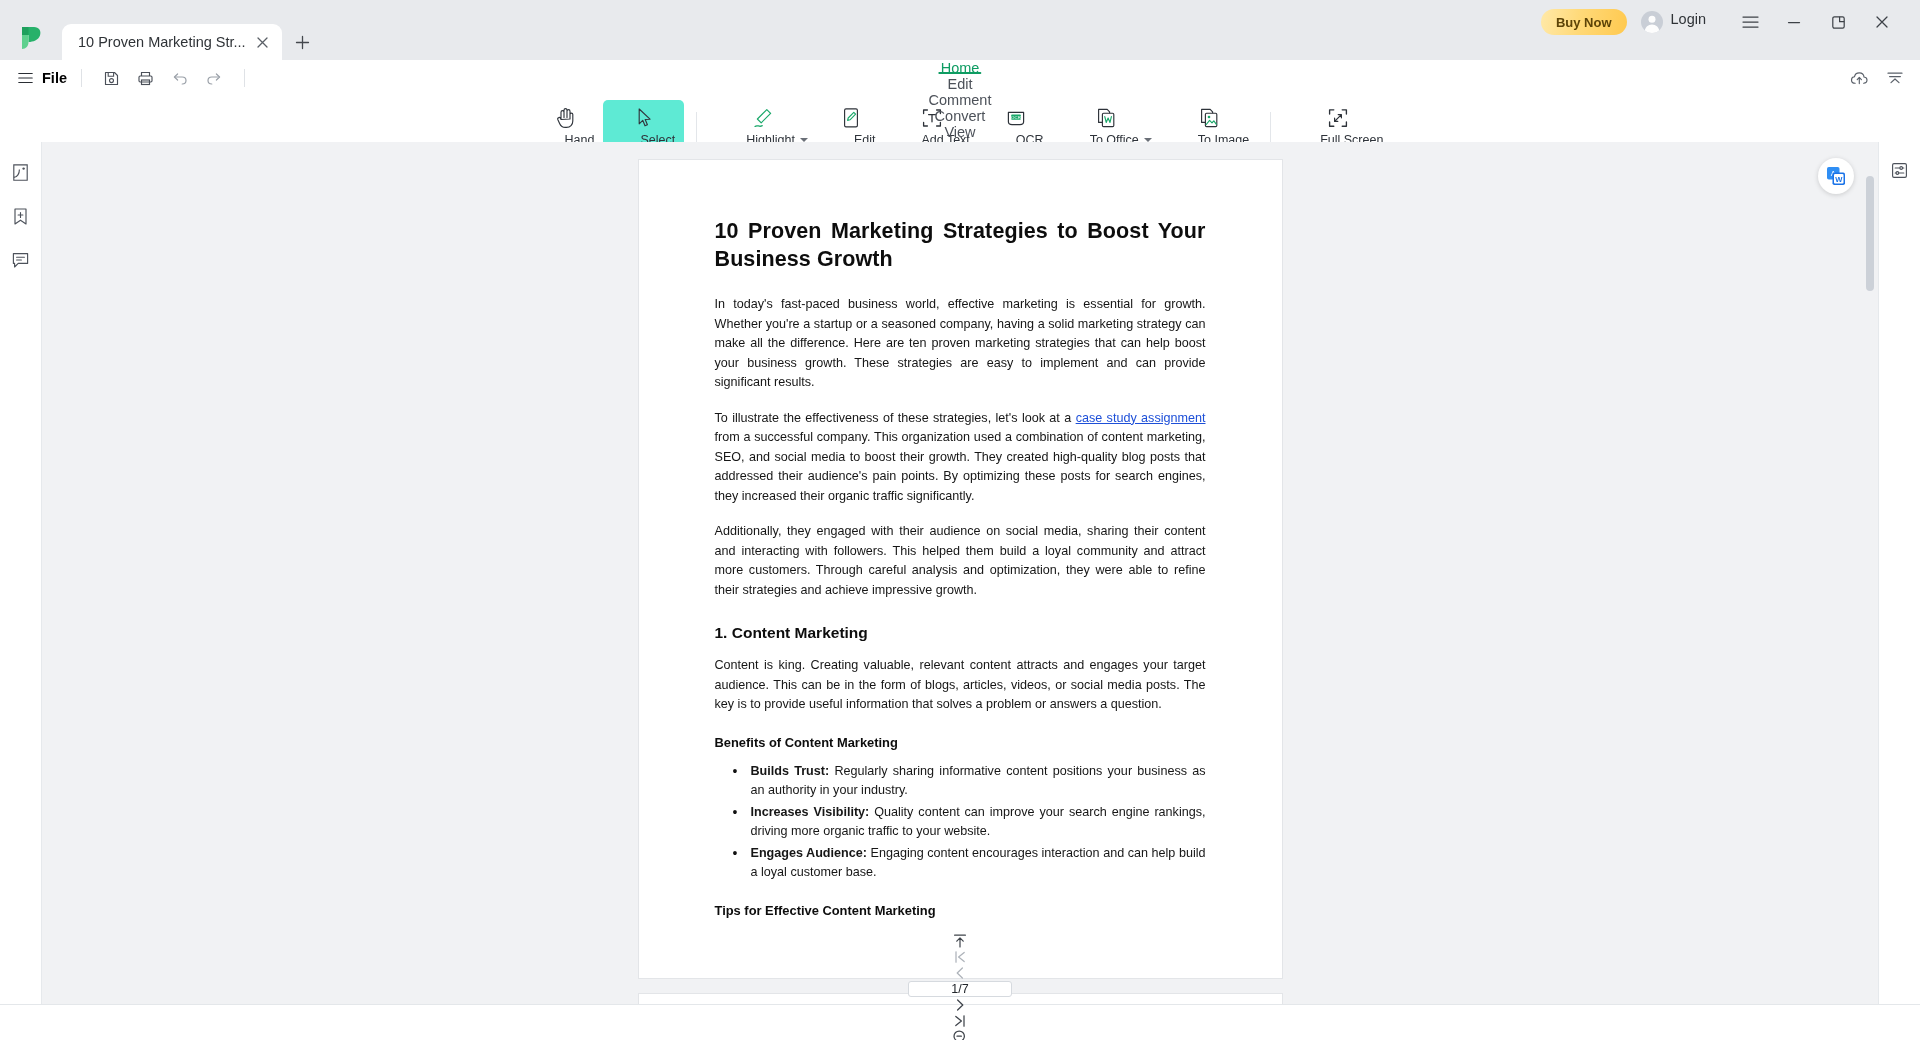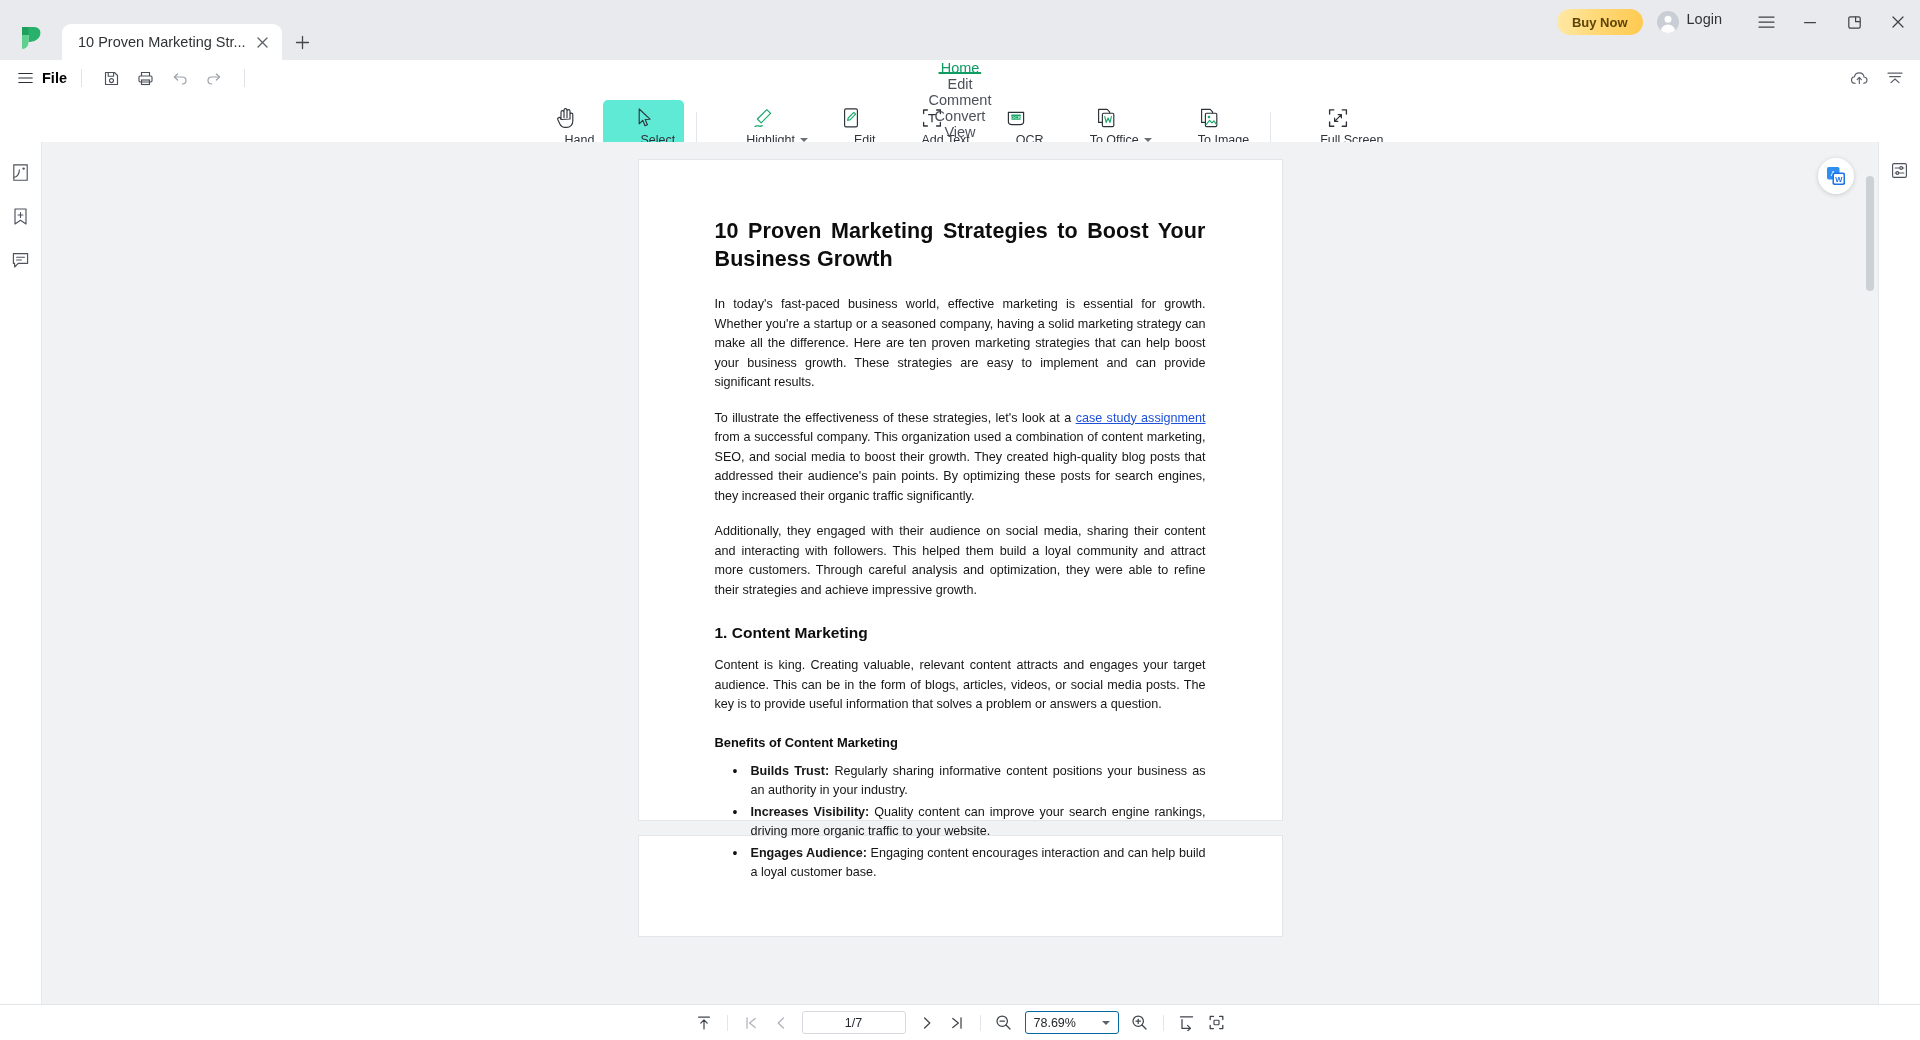--- a/index.html
+++ b/index.html
@@ -43,21 +43,21 @@
     color: #5a5f66; border-radius: 4px;
   }
   .new-tab {
     width: 34px; height: 36px;
     display: flex; align-items: center; justify-content: center;
     color: #44484e; margin-left: 4px;
   }
   .titlebar-right {
     position: absolute; right: 0; top: 0;
     height: 44px; display: flex; align-items: center; gap: 0;
-    padding-right: 0;
+    padding-right: 16px;
   }
   .buy-now {
     height: 26px; padding: 0 15px;
     border-radius: 13px;
     background: linear-gradient(100deg,#ffe9a8 0%,#ffd978 45%,#ffc94f 100%);
     color: #5d4408; font-size: 13px; font-weight: bold;
     display: flex; align-items: center;
     margin-right: 14px;
   }
   .login-wrap {
@@ -183,21 +183,21 @@
   }
   .pages {
     position: absolute; left: 0; right: 0; top: 0;
     display: flex; flex-direction: column; align-items: center;
     gap: 16px; padding-top: 18px;
   }
   .page {
     width: 643px; background: #fff;
     box-shadow: 0 0 0 1px #e3e5e8;
   }
-  .page-1 { height: 660px; padding: 58px 76px 0 76px; }
+  .page-1 { height: 818px; padding: 58px 76px 0 76px; }
   .page-2 { height: 100px; }
 
   
   .doc-h1 {
     font-size: 21.5px; font-weight: bold; line-height: 1.28;
     color: #0d0d0d; text-align: justify;
     letter-spacing: .1px;
     margin-bottom: 22px;
   }
   .doc-p {
@@ -244,21 +244,21 @@
     background: #ffffff;
     border-left: 1px solid #e6e9ec;
     padding-top: 14px;
     display: flex; flex-direction: column; align-items: center;
   }
 
   
   .statusbar {
     position: absolute; left: 0; right: 0; bottom: 0; height: 36px;
     background: #ffffff; border-top: 1px solid #e4e7ea;
-    display: flex; align-items: center; justify-content: center;
+    display: flex; align-items: center; justify-content: center; flex-direction: column;
   }
   .sb-btn {
     width: 30px; height: 26px;
     display: flex; align-items: center; justify-content: center;
     color: #3f444b;
   }
   .sb-btn.dim { color: #aeb3ba; }
   .sbdiv { width: 1px; height: 16px; background: #e2e5e9; margin: 0 8px; }
   .page-input {
     width: 104px; height: 23px;

